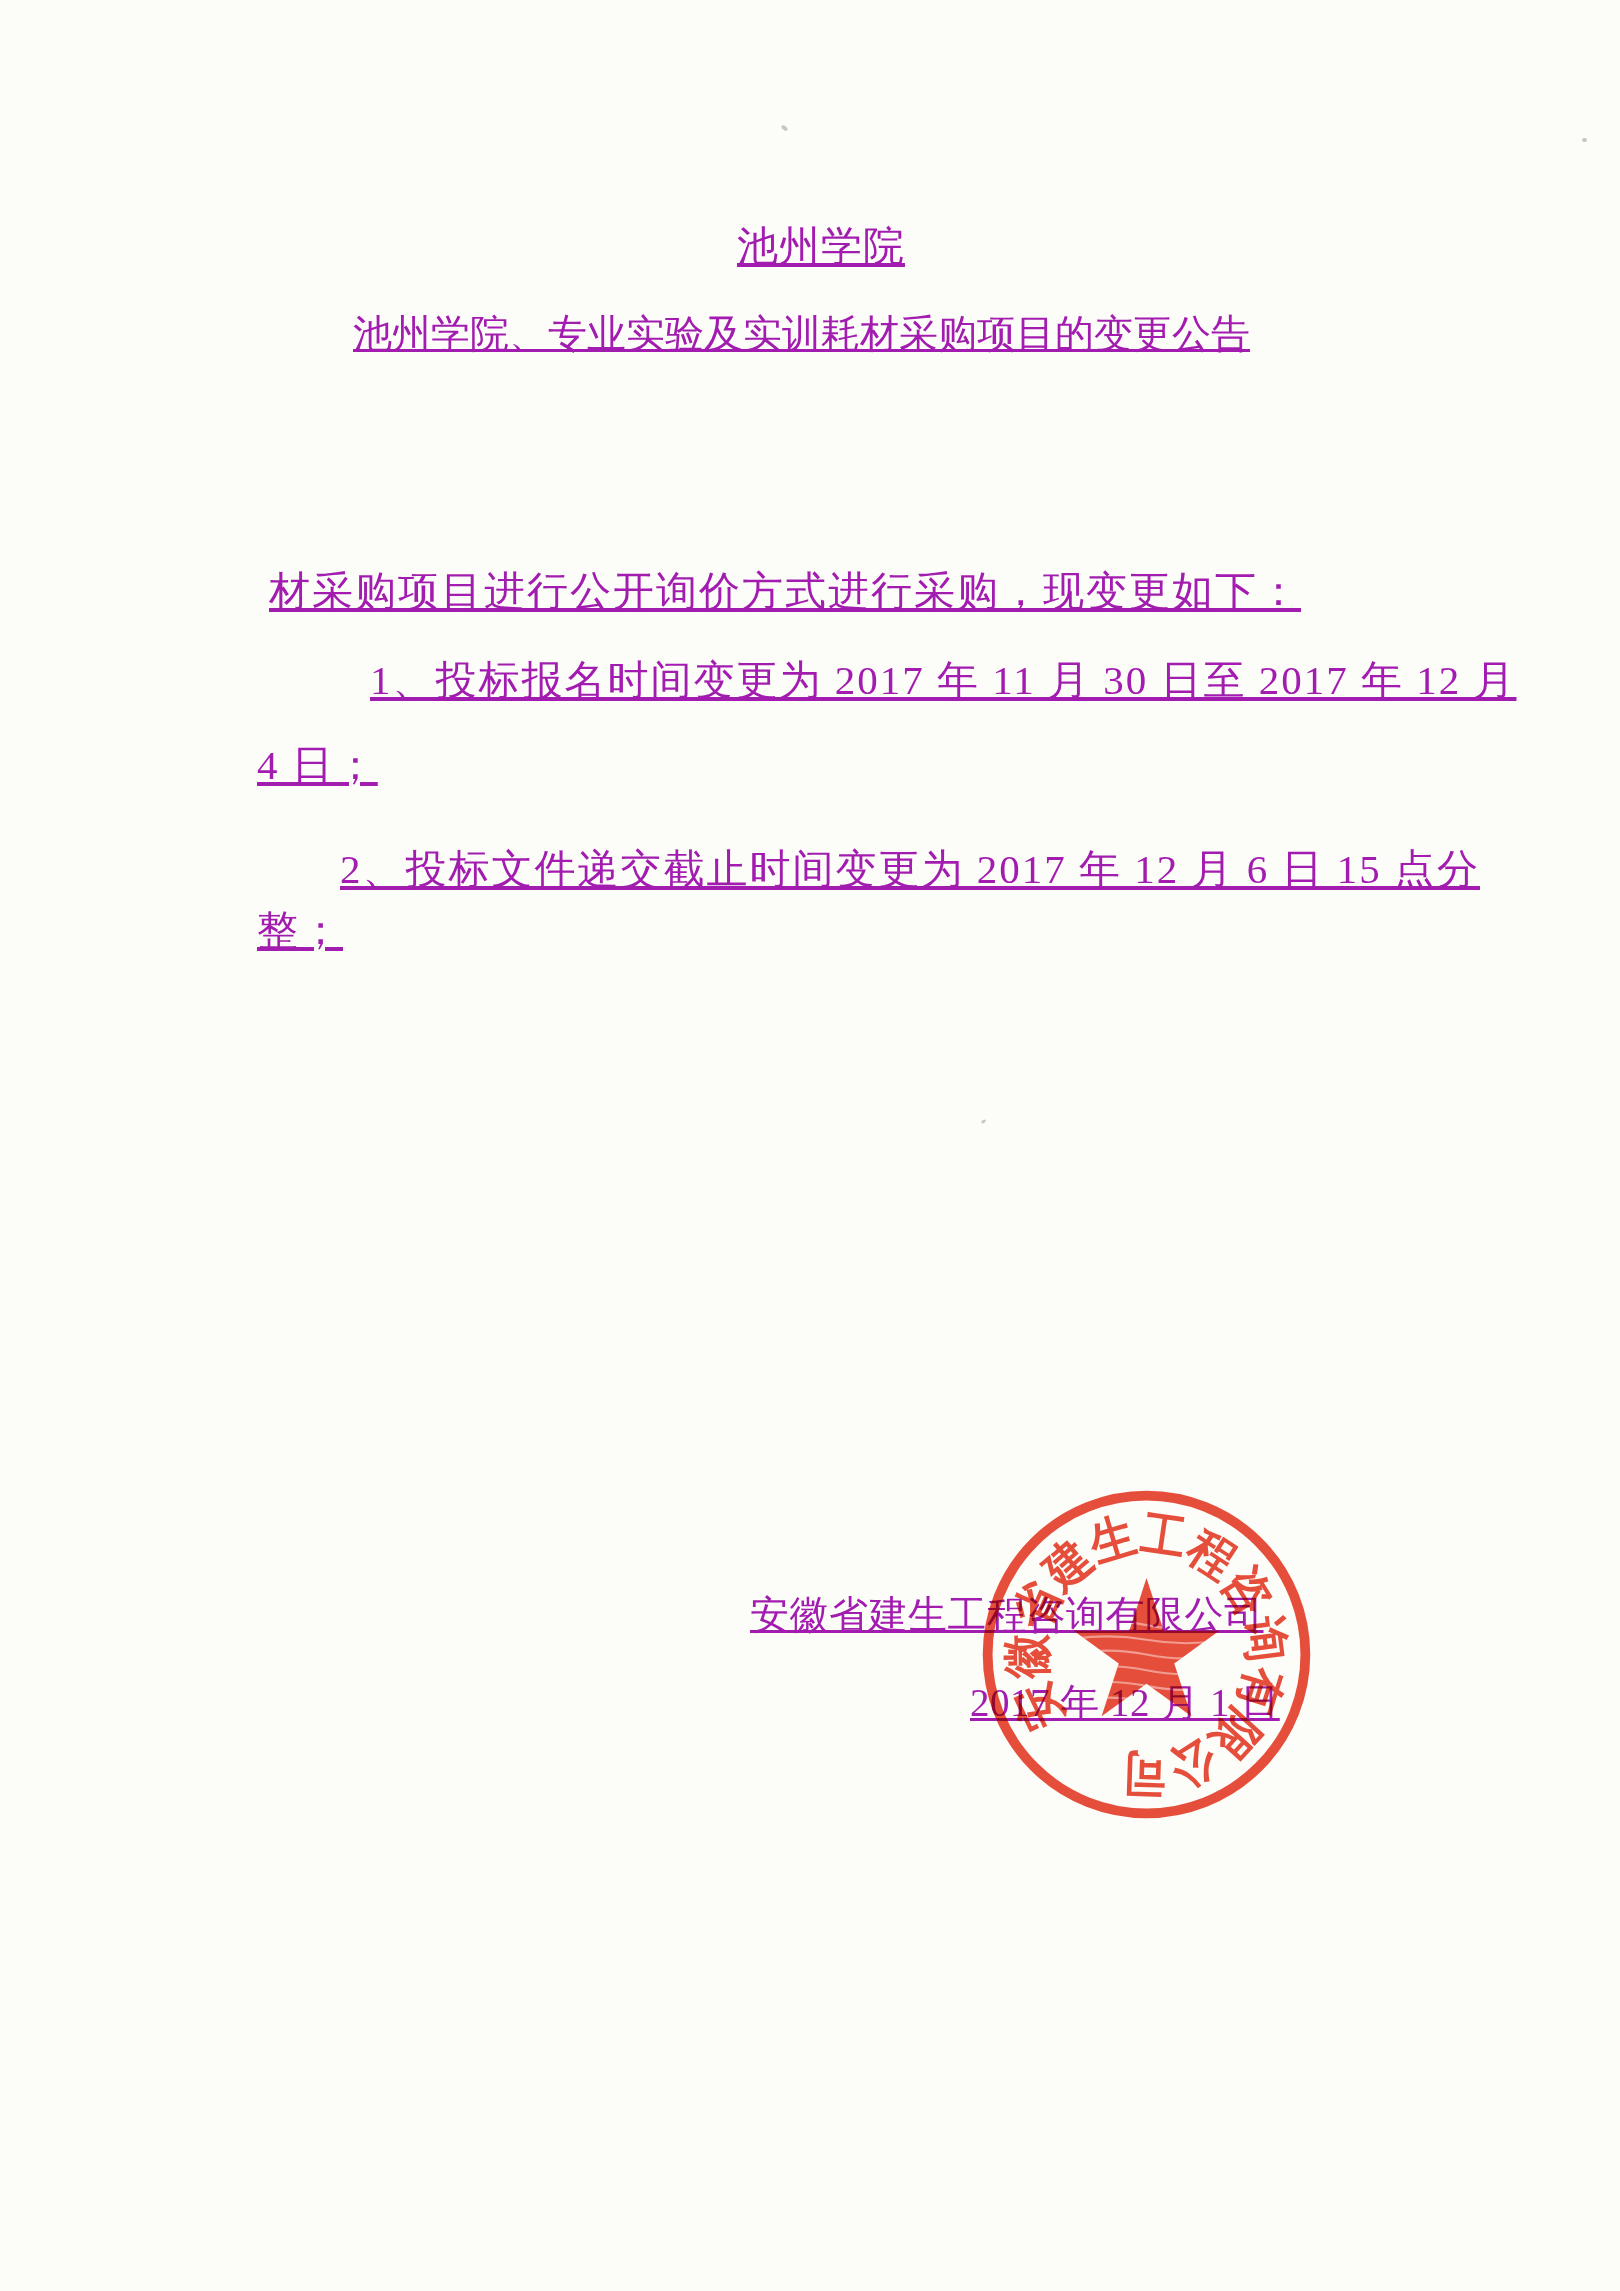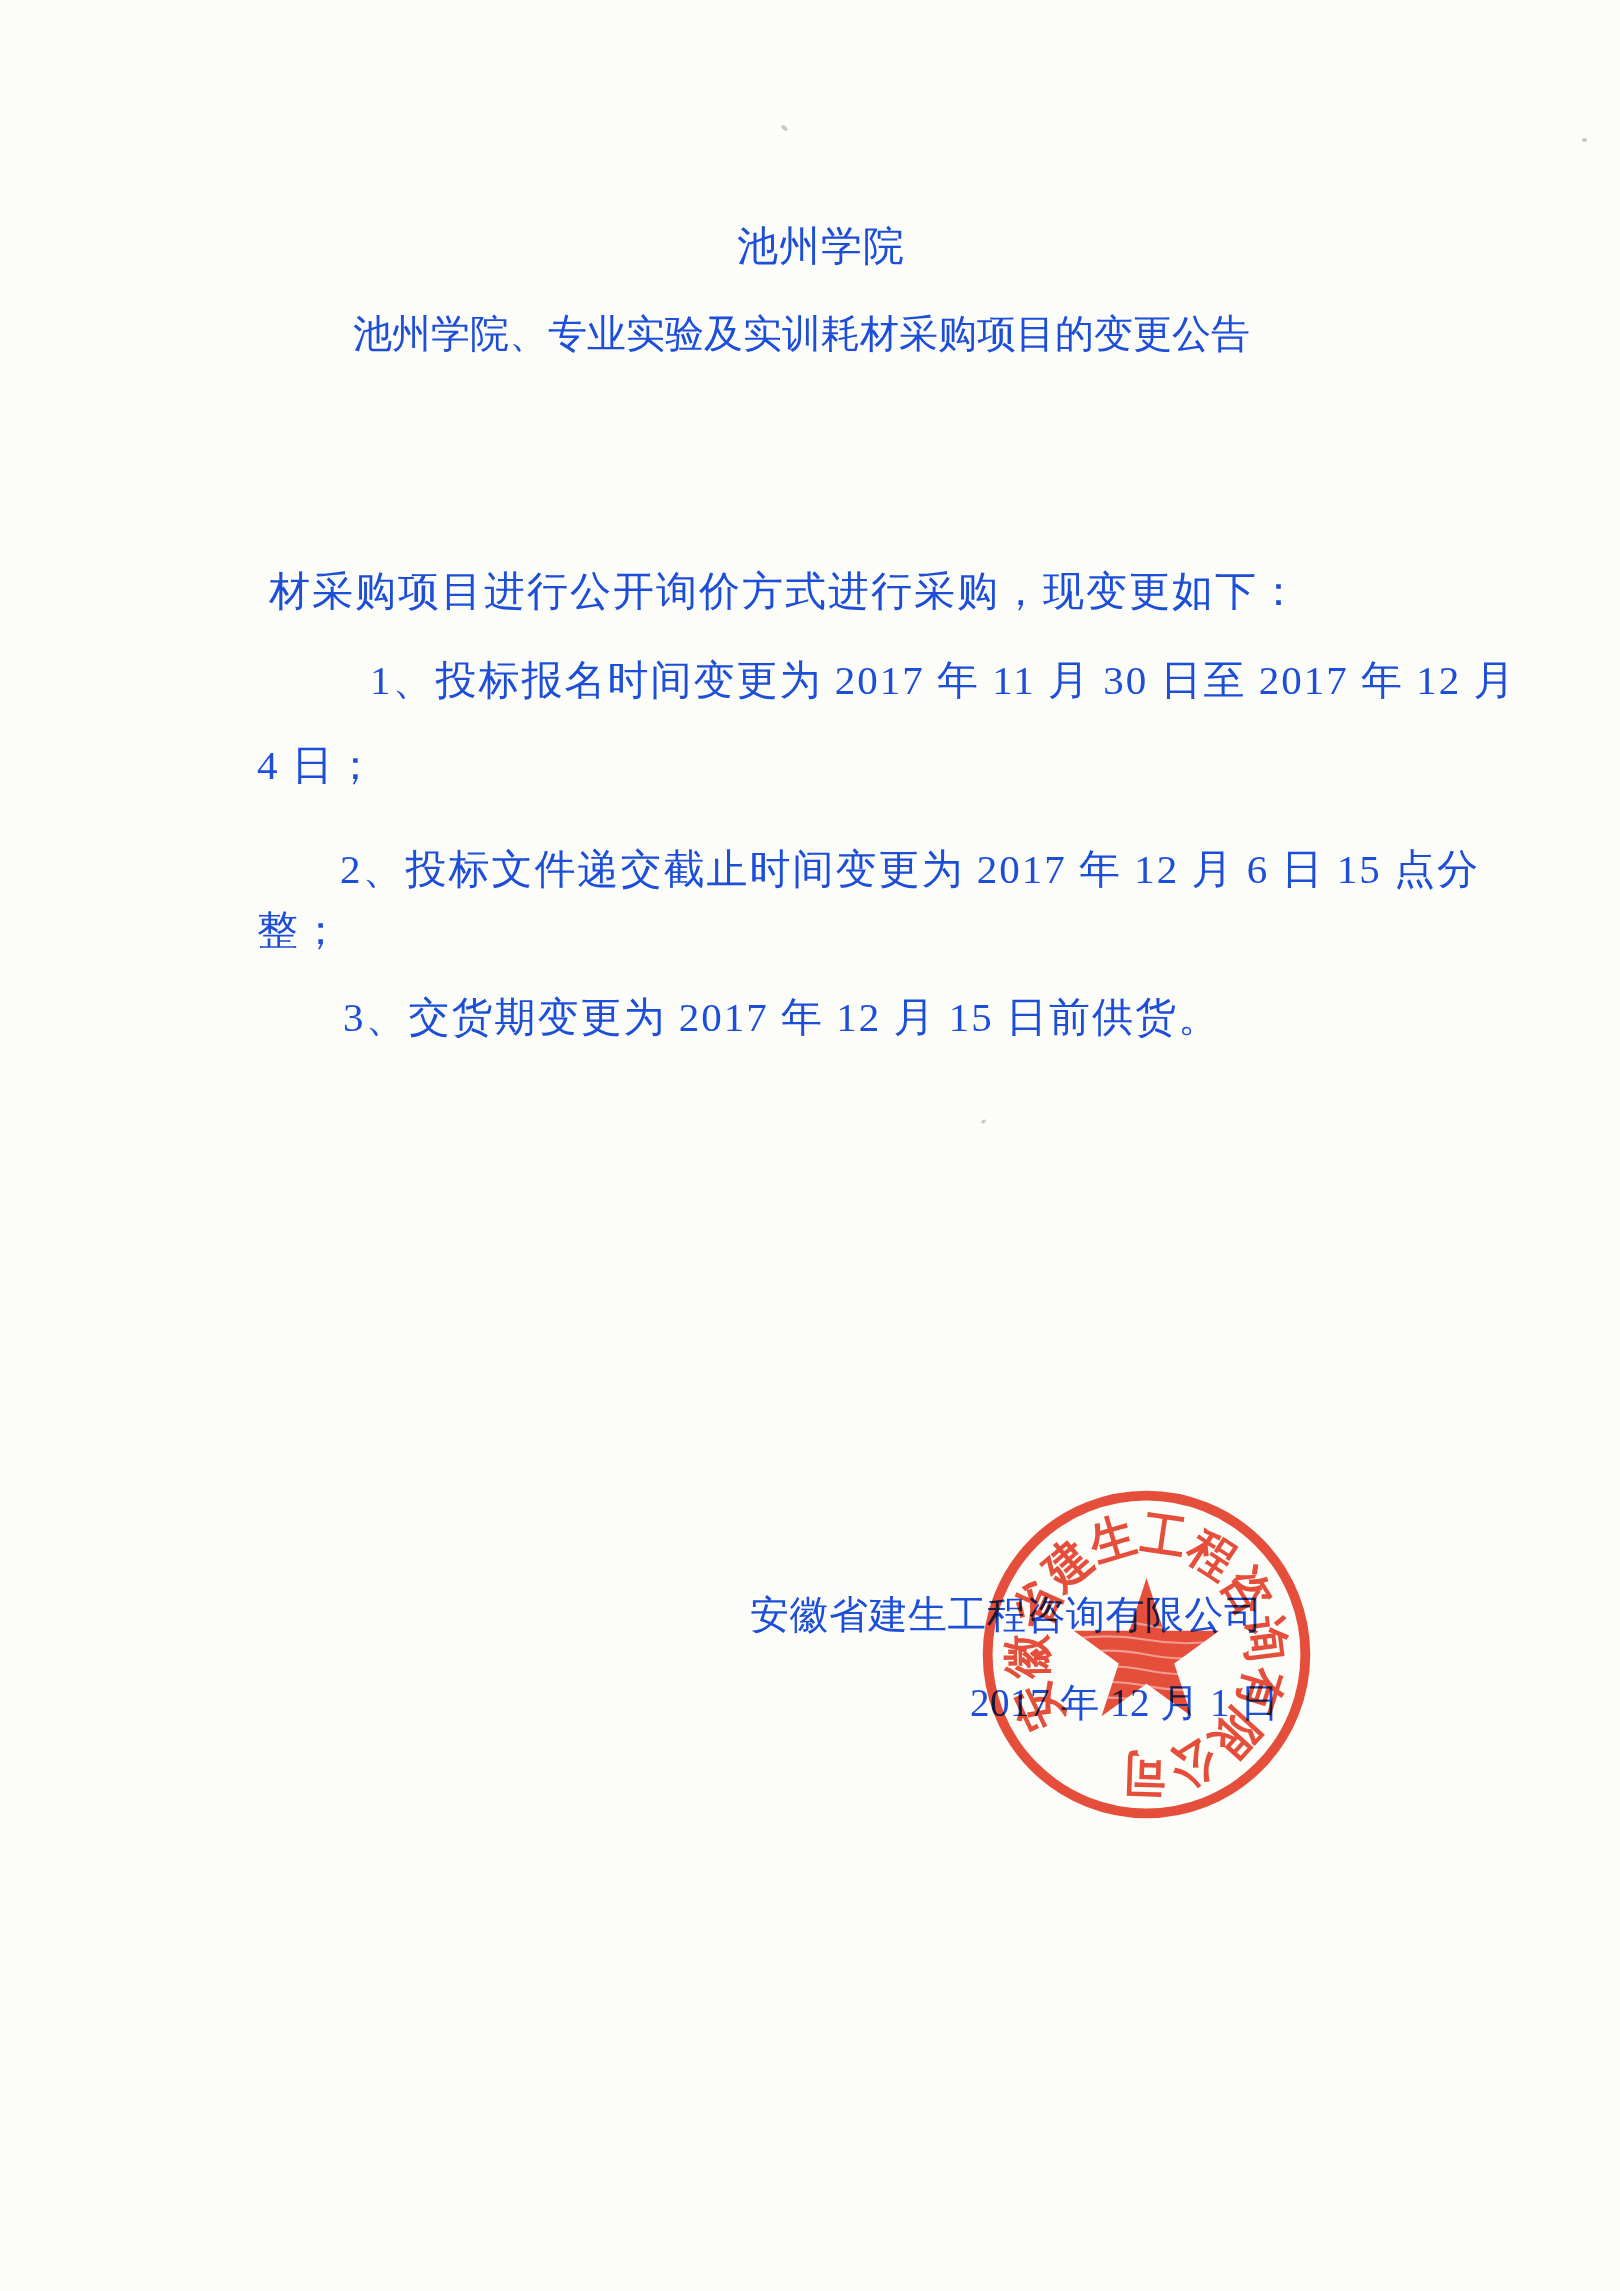--- a/index.html
+++ b/index.html
@@ -10,21 +10,22 @@
     background:#fcfcf9;
     overflow:hidden;
     font-family:"Liberation Serif","DejaVu Serif",serif;
     color:#3b3b3b;
   }
   .line{
     position:absolute;
     white-space:nowrap;
     font-size:41px;
     letter-spacing:2px;
-    color:#1d4ed8;
+    color:#a21caf;
+    text-decoration:underline;
   }
   .doc-title{font-size:41px;letter-spacing:1px;}
   .doc-subtitle{font-size:39px;letter-spacing:0px;}
   .sig{font-size:39px;letter-spacing:0.5px;}
   .speck{position:absolute;background:#9a9a96;border-radius:50%;opacity:.55;}
   .seal{
     position:absolute;
     left:970px;top:1478px;
     width:353px;height:353px;
     mix-blend-mode:multiply;
@@ -46,21 +47,20 @@
 
   <div class="line doc-title" style="left:737px;top:219px;">池州学院</div>
 
   <div class="line doc-subtitle" style="left:353px;top:307px;">池州学院、专业实验及实训耗材采购项目的变更公告</div>
 
   <div class="line" style="left:257px;top:564px;margin-left:12px;">材采购项目进行公开询价方式进行采购，现变更如下：</div>
   <div class="line" style="left:338px;top:653px;margin-left:32px;">1、投标报名时间变更为 2017 年 11 月 30 日至 2017 年 12 月</div>
   <div class="line" style="left:257px;top:738px;">4 日；</div>
   <div class="line" style="left:340px;top:842px;">2、投标文件递交截止时间变更为 2017 年 12 月 6 日 15 点分</div>
   <div class="line" style="left:257px;top:903px;">整；</div>
-  <div class="line" style="left:343px;top:990px;">3、交货期变更为 2017 年 12 月 15 日前供货。</div>
 
   <div class="line sig" style="left:750px;top:1588px;">安徽省建生工程咨询有限公司</div>
   <div class="line sig" style="left:970px;top:1676px;">2017 年 12 月 1 日</div>
 
   <svg class="seal" viewBox="0 0 360 360">
     <g fill="#e8402c">
       <circle cx="180" cy="180" r="162" fill="none" stroke-width="10" stroke="#e8402c"></circle>
 
       <defs>
         <path id="seal-text-path" d="M 97.3 244.7 A 105 105 0 0 1 262.7 115.3 A 105 105 0 0 1 97.3 244.7"></path>

